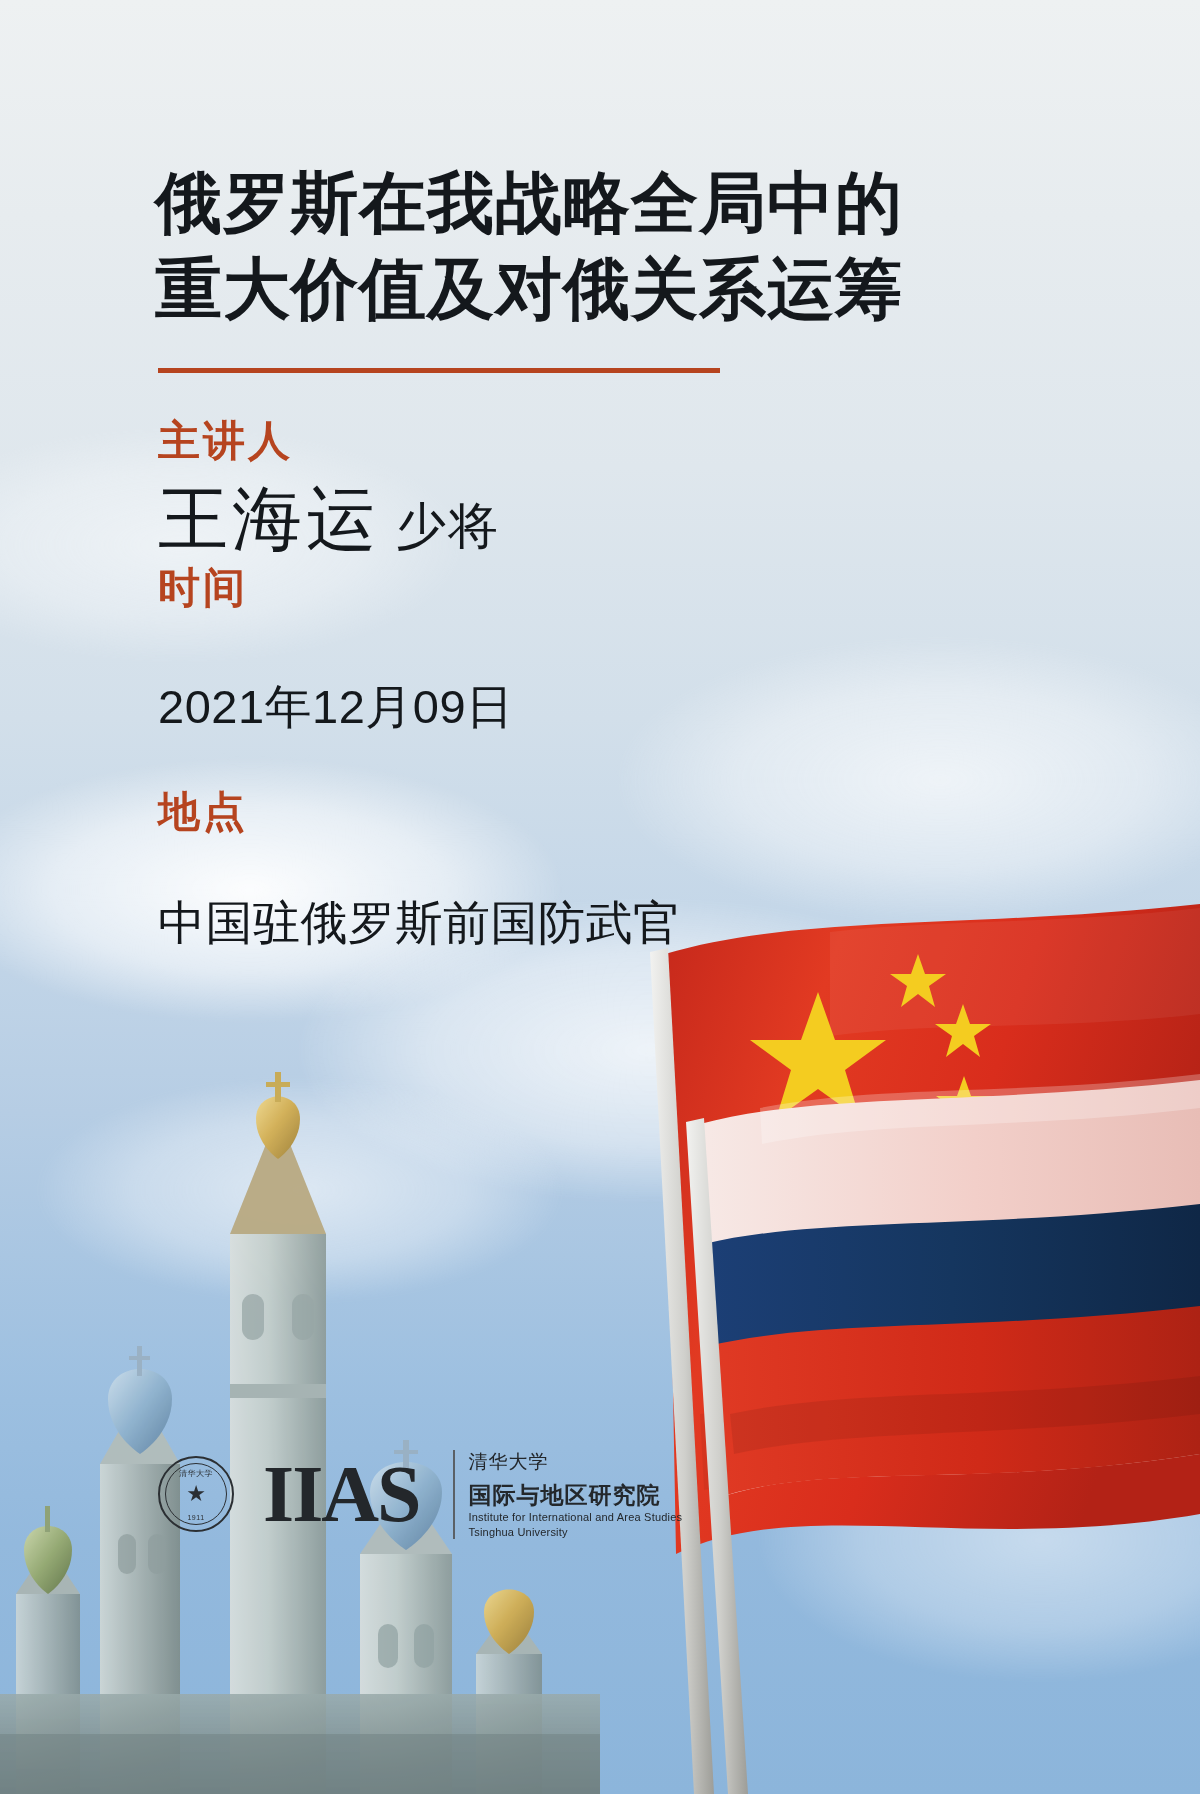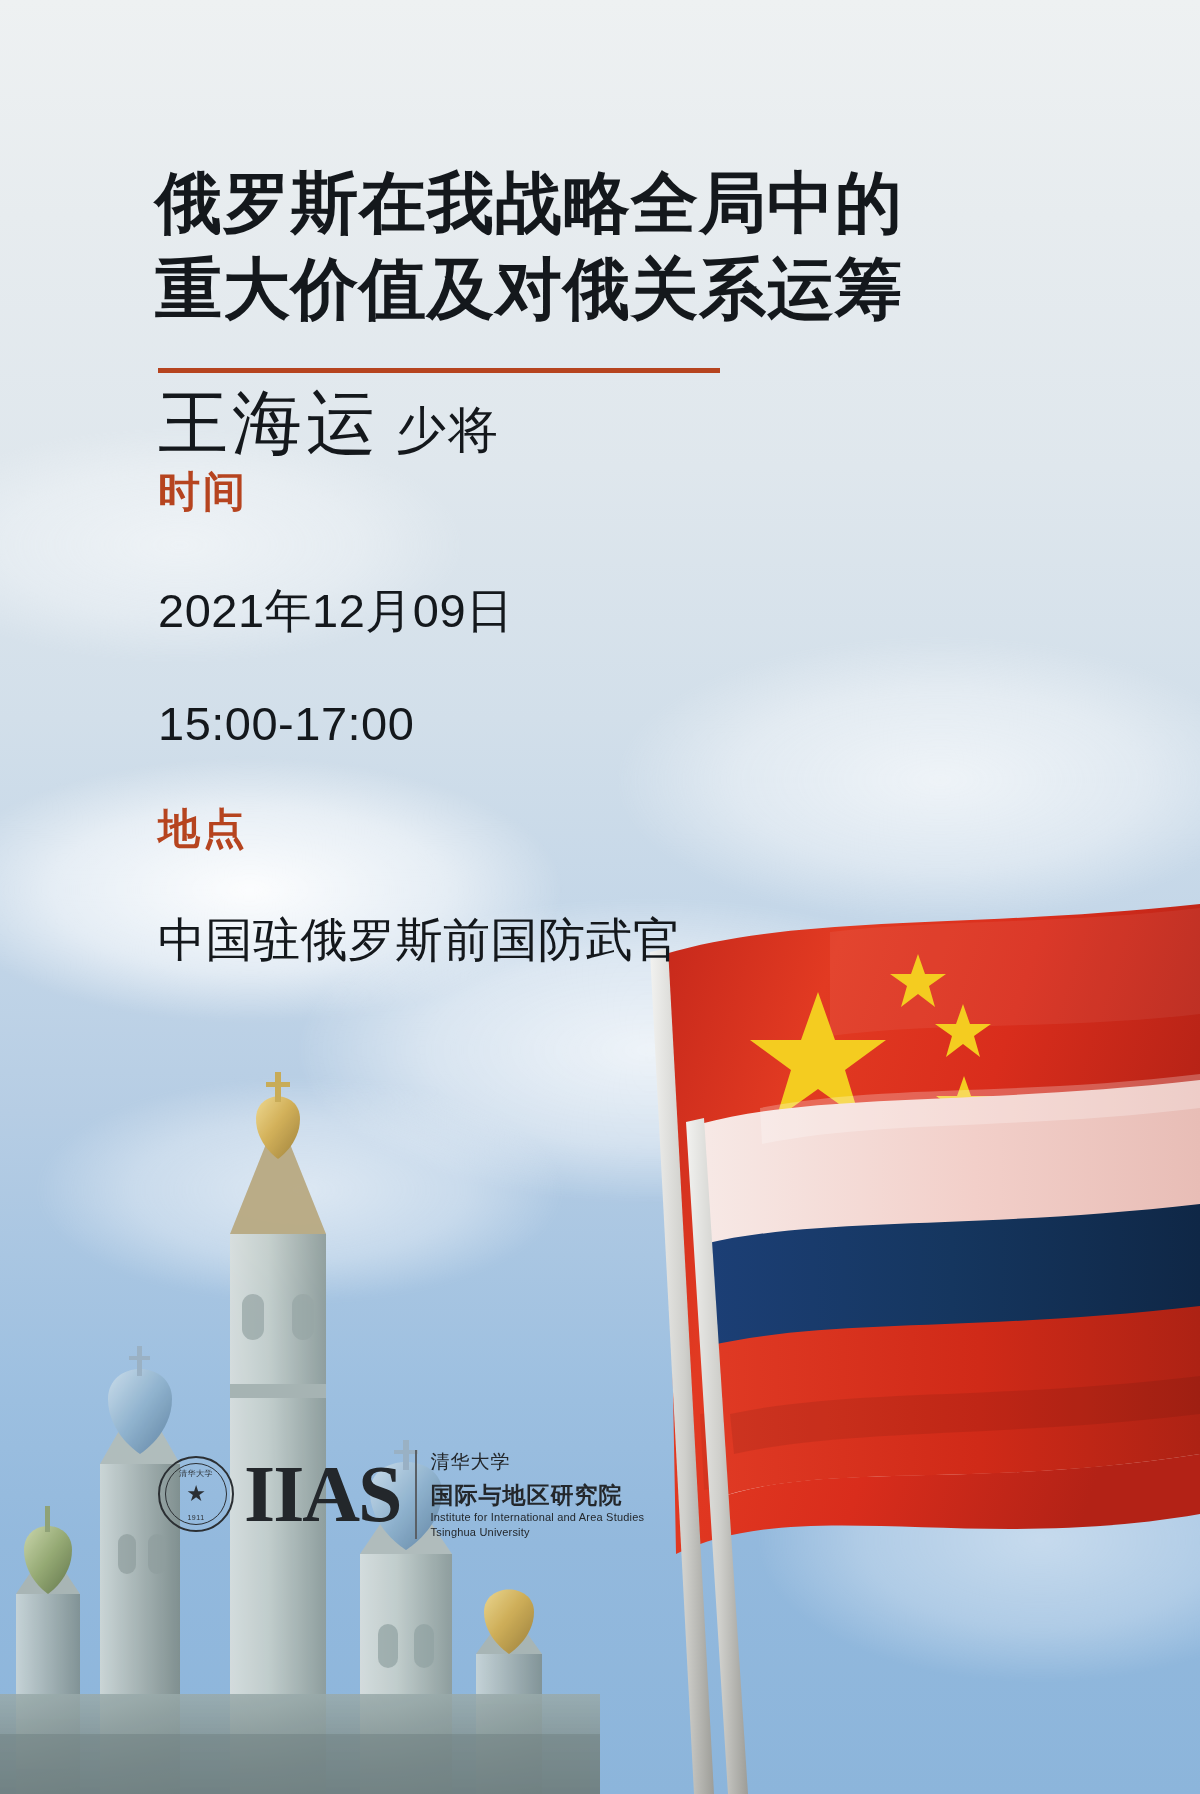--- a/index.html
+++ b/index.html
@@ -145,21 +145,21 @@
   }
   .info-line.first { padding-top: 14px; }
 
   
   .footer {
     position: absolute;
     left: 158px;
     bottom: 255px;
     display: flex;
     align-items: center;
-    gap: 10px;
+    gap: 29px;
     z-index: 7;
   }
   .seal {
     width: 72px;
     height: 72px;
     border-radius: 50%;
     border: 2.5px solid #2b2f33;
     position: relative;
     display: flex;
     align-items: center;
@@ -391,30 +391,30 @@
 
   <div class="content">
 
     <h1 class="title">
       <span>俄罗斯在我战略全局中的</span>
       <span class="line2">重大价值及对俄关系运筹</span>
     </h1>
 
     <div class="rule"></div>
 
+    <p class="label speaker-label">主讲人</p>
 
     <div class="speaker-row">
       <span class="speaker-name">王海运</span>
       <span class="speaker-rank">少将</span>
     </div>
 
 
     <p class="label time-label">时间</p>
     <p class="info-line first">2021年12月09日</p>
-    <p class="info-line">15:00-17:00</p>
 
     <p class="label place-label">地点</p>
     <p class="info-line">中国驻俄罗斯前国防武官</p>
   </div>
 
   <div class="footer">
     <div class="seal">
       <span class="seal-top">清华大学</span>
       <span class="seal-star">★</span>
       <span class="seal-bottom">1911</span>

